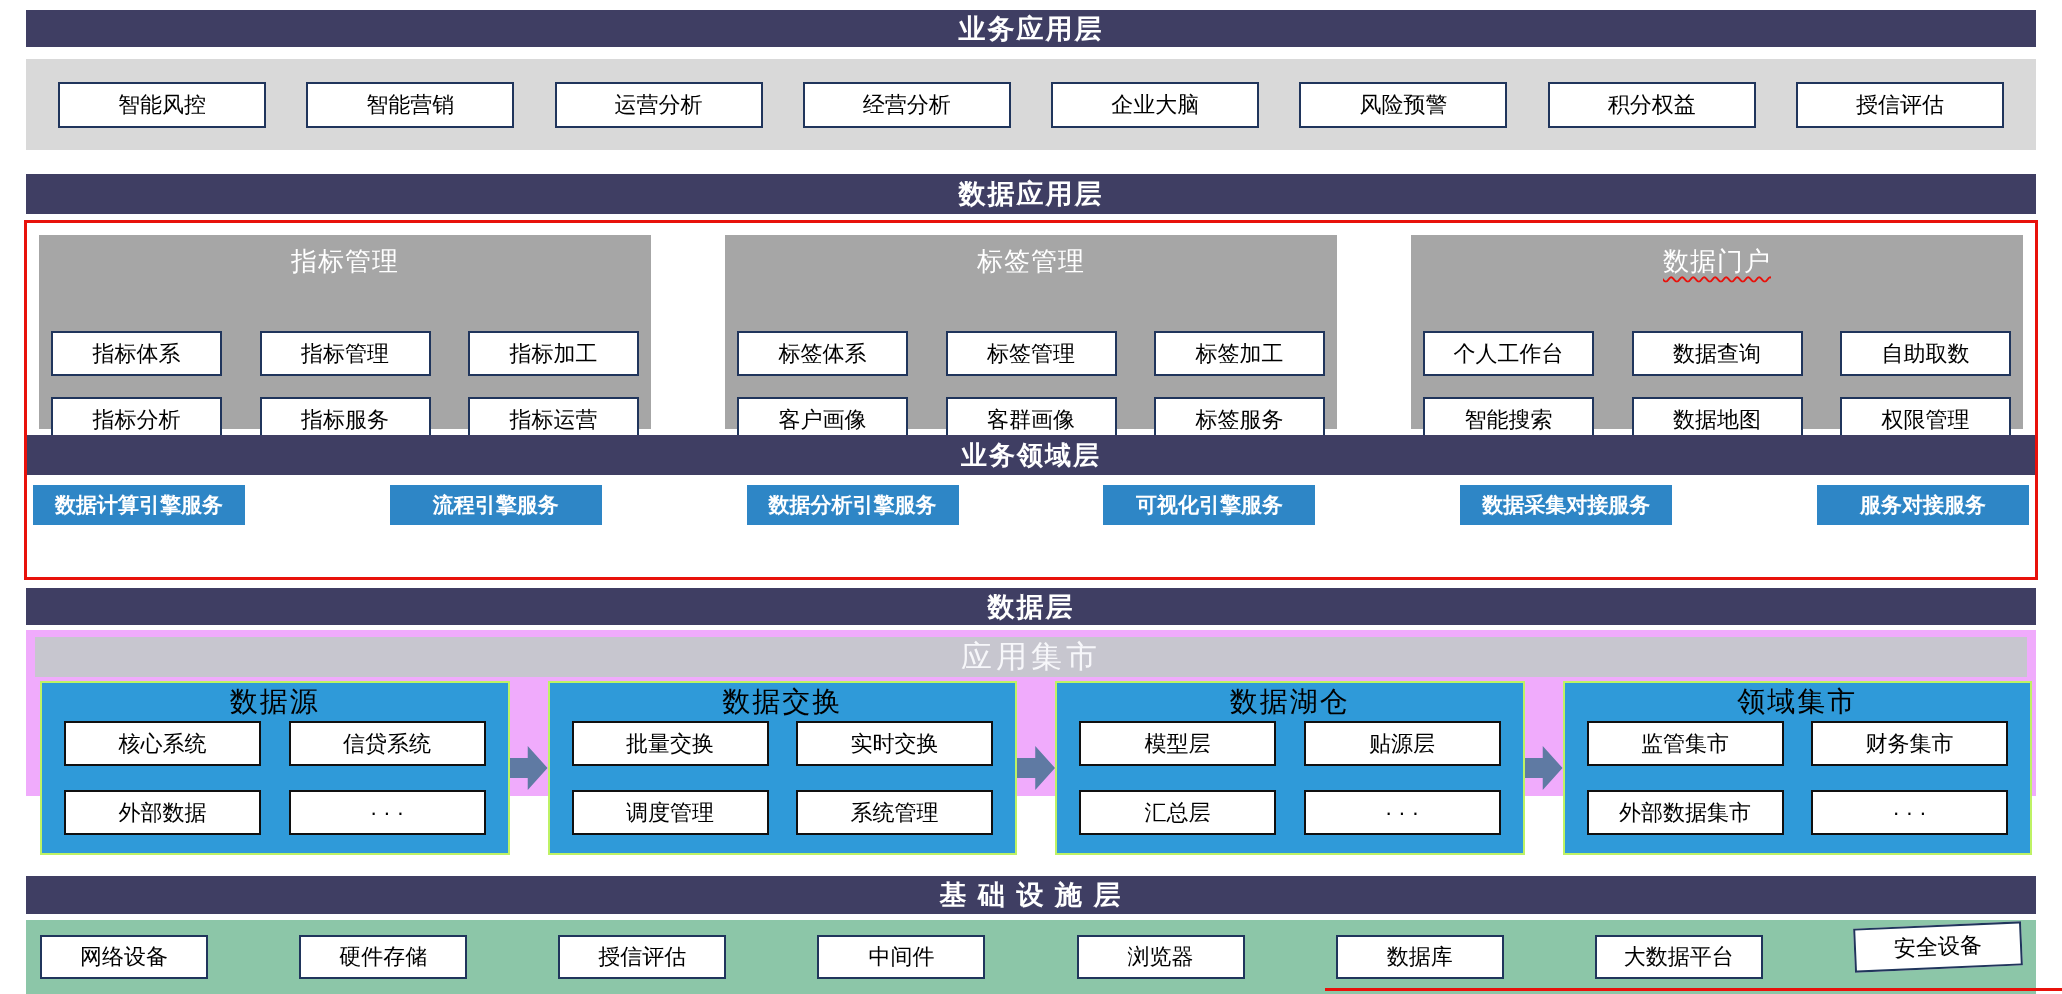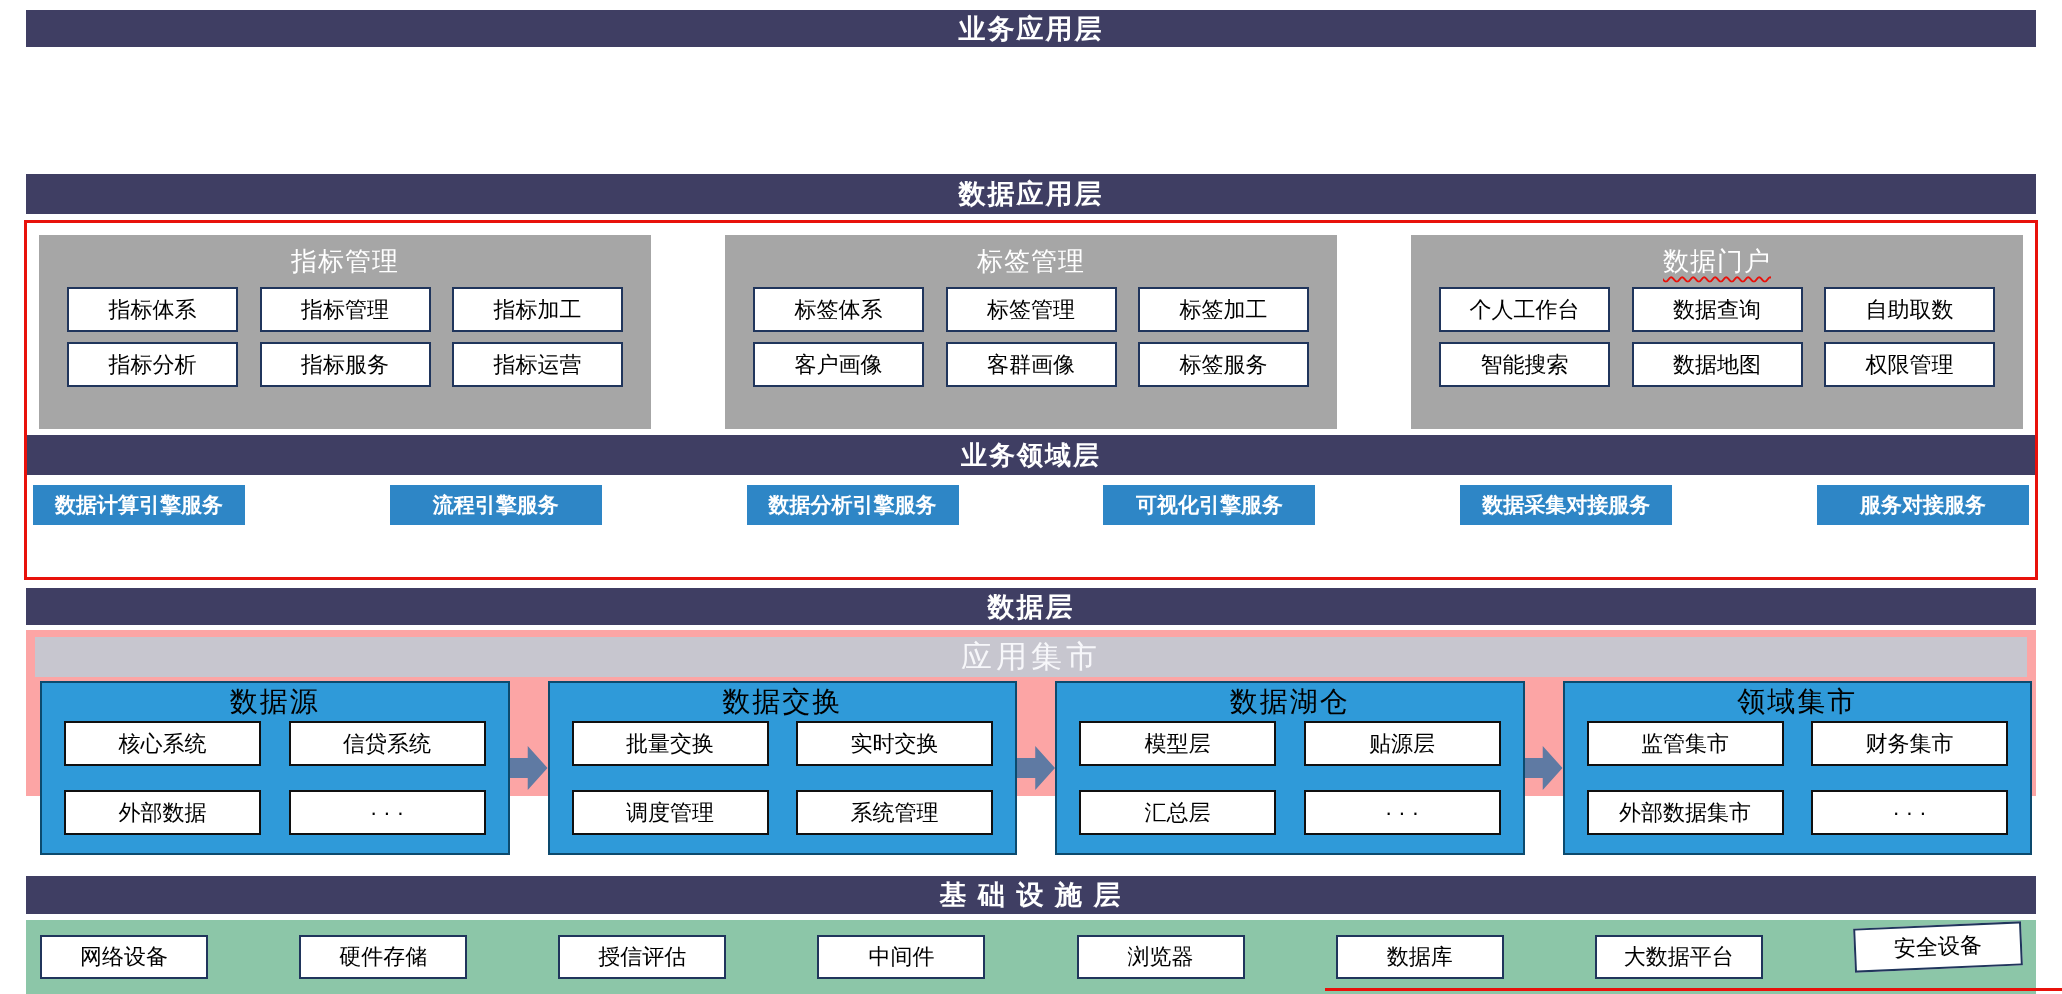--- a/index.html
+++ b/index.html
@@ -51,21 +51,21 @@
     height:52px; display:flex; align-items:center; justify-content:center;
     color:#ffffff; font-size:26px; letter-spacing:1px;
   }
   .squiggle {
     text-decoration-line:underline; text-decoration-style:wavy;
     text-decoration-color:#e8110b; text-decoration-thickness:2px;
     text-underline-offset:6px;
   }
   .pgrid {
     display:grid; grid-template-columns:repeat(3,171px);
-    justify-content:space-between; row-gap:10px; padding:0 28px;
+    justify-content:space-between; row-gap:21px; padding:0 12px;margin-top:44px;
   }
   .pgrid .wbox { width:171px; height:45px; border-width:2px; }
 
   
   .domain-hdr {
     position:absolute; left:0; right:0; top:212px; height:40px;
     background:#3f3e63; color:#fff; font-weight:bold; font-size:26px;
     display:flex; align-items:center; justify-content:center; letter-spacing:2px;
   }
   .svc-row {
@@ -79,34 +79,34 @@
   }
   .engine-bar {
     position:absolute; left:6px; right:6px; top:310px; height:40px;
     background:#2e86c6; color:#ffffff; font-weight:bold; font-size:22px;
     display:flex; align-items:center; justify-content:center; letter-spacing:1px;
   }
 
   
   .blue-region {
     position:absolute; left:26px; top:630px; width:2010px; height:166px;
-    background:#fca5a5;
+    background:#f0abfc;
   }
   .mart-strip {
     position:absolute; left:9px; right:9px; top:7px; height:40px;
     background:#c7c6cf; color:#f7f7fa;
     font-family:"Liberation Serif","DejaVu Serif",serif;
     font-size:31px; letter-spacing:4px;
     display:flex; align-items:center; justify-content:center;
   }
   .dp-row {
     position:absolute; left:14px; right:4px; top:51px; height:174px;
     display:flex; justify-content:space-between; align-items:stretch;
   }
-  .dpanel { width:470px; height:174px; background:#2f9ad9; border:2px solid #0c4a6e; }
+  .dpanel { width:470px; height:174px; background:#2f9ad9; border:2px solid #bef264; }
   .dpanel .dtitle {
     height:38px; display:flex; align-items:center; justify-content:center;
     color:#000; font-size:28px; letter-spacing:2px;
     font-family:"Liberation Serif","DejaVu Serif",serif;
   }
   .dgrid {
     display:grid; grid-template-columns:repeat(2,197px);
     justify-content:space-between; row-gap:24px; padding:0 22px;
   }
   .dgrid .wbox { width:197px; height:45px; border:2px solid #101010; }
@@ -127,20 +127,30 @@
   .tilt { transform:translateY(-10px) rotate(-2.5deg); }
 
   .red-line { position:absolute; top:988px; left:1325px; width:737px; height:3px; background:#e8110b; }
 </style>
 </head>
 <body>
 
 <div class="stage">
 
   <div class="hdr hdr1">业务应用层</div>
+  <div class="gray-band">
+    <div class="wbox">智能风控</div>
+    <div class="wbox">智能营销</div>
+    <div class="wbox">运营分析</div>
+    <div class="wbox">经营分析</div>
+    <div class="wbox">企业大脑</div>
+    <div class="wbox">风险预警</div>
+    <div class="wbox">积分权益</div>
+    <div class="wbox">授信评估</div>
+  </div>
 
   <div class="hdr hdr2">数据应用层</div>
 
   <div class="red-frame">
 
     <div class="gpanel-row">
       <div class="gpanel">
         <div class="ptitle">指标管理</div>
         <div class="pgrid">
           <div class="wbox">指标体系</div>

